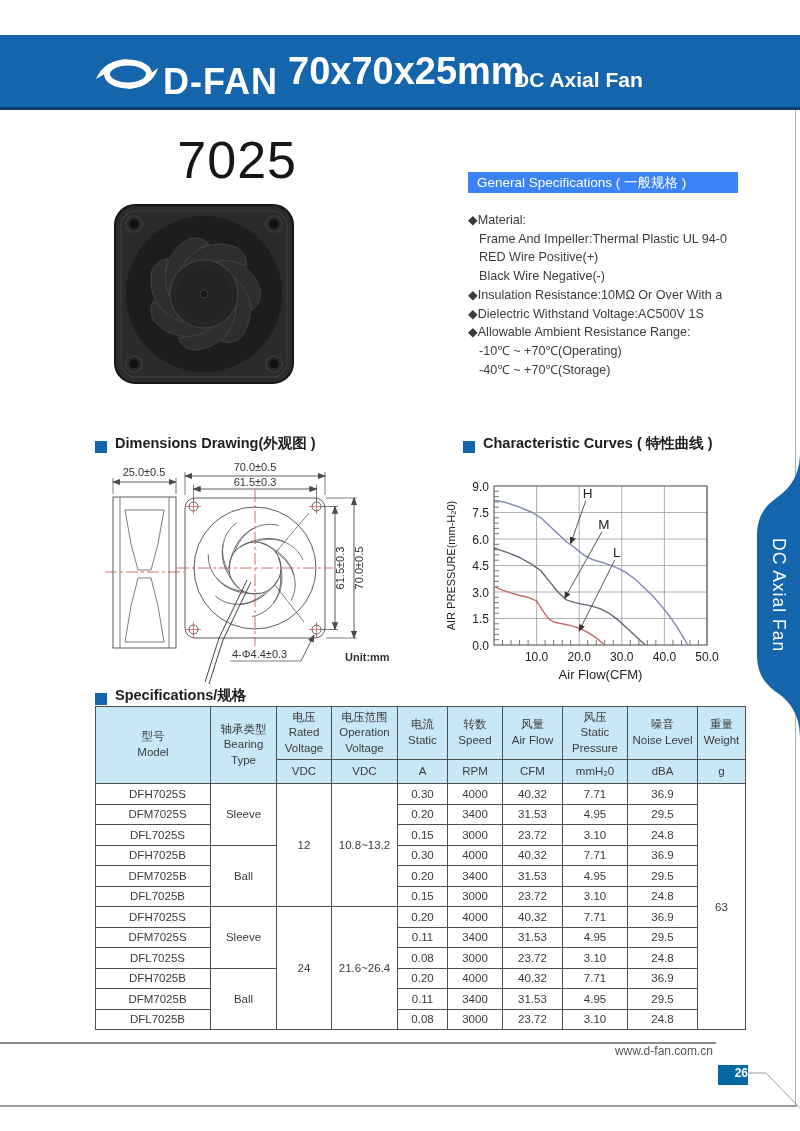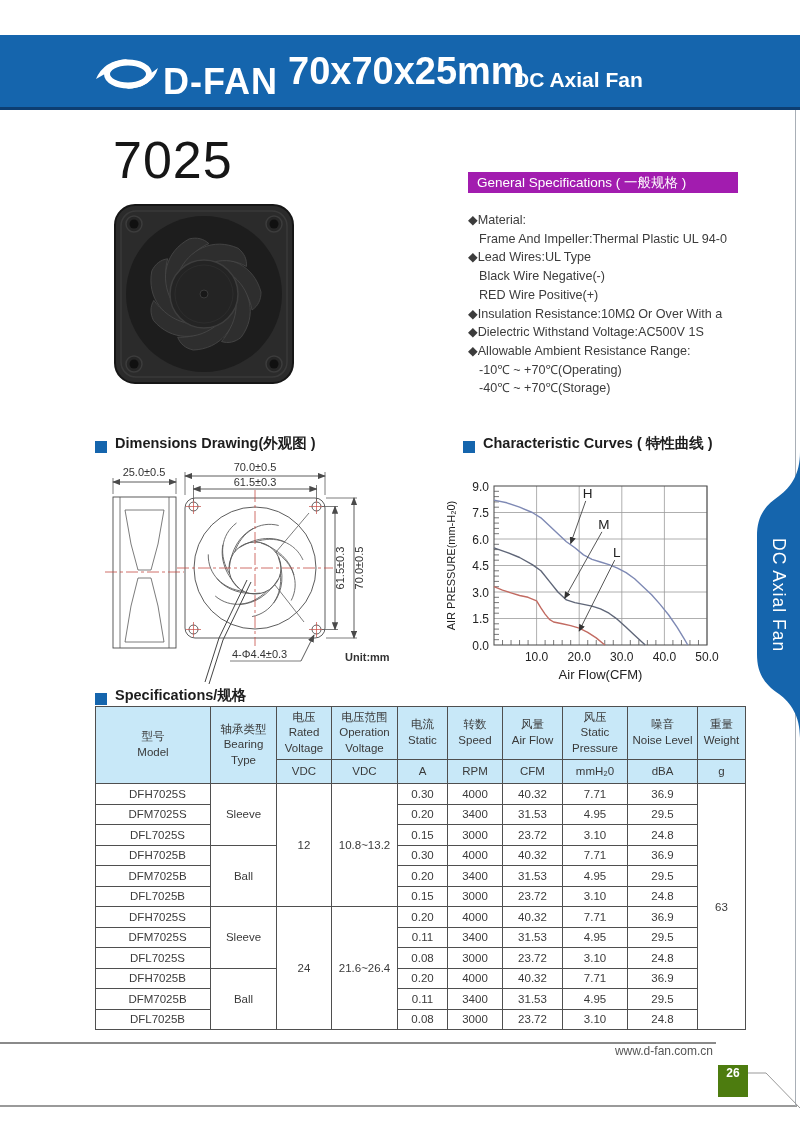--- a/index.html
+++ b/index.html
@@ -6,24 +6,24 @@
   .page{position:relative;width:800px;height:1131px;background:#fff;overflow:hidden;
         font-family:"Liberation Sans",sans-serif;margin:0 auto}
   
   .topbar{position:absolute;left:0;top:35px;width:800px;height:72px;background:#1565ad}
   .topbar-underline{position:absolute;left:0;top:107px;width:800px;height:3px;background:#0d3e72}
   .logo-svg{position:absolute;left:94px;top:54px}
   .brand{position:absolute;left:163px;top:61px;color:#fff;font-size:36px;font-weight:bold;letter-spacing:1px}
   .hdr-title{position:absolute;left:288px;top:50px;color:#fff;font-size:38px;font-weight:bold}
   .hdr-sub{position:absolute;left:514px;top:68px;color:#fff;font-size:21px;font-weight:bold}
   
-  .model-no{position:absolute;left:113px;top:130px;width:184px;text-align:left;font-size:52px;color:#161616;letter-spacing:1px}
+  .model-no{position:absolute;left:113px;top:130px;width:184px;text-align:right;font-size:52px;color:#161616;letter-spacing:1px}
   .fan-svg{position:absolute;left:112px;top:202px}
   
-  .gs-bar{position:absolute;left:468px;top:172px;width:261px;height:21px;background:#a21caf;
+  .gs-bar{position:absolute;left:468px;top:172px;width:261px;height:21px;background:#3b82f6;
           color:#fff;font-size:13.5px;line-height:21px;padding-left:9px}
   .gs-list{position:absolute;left:468px;top:211px;width:310px}
   .gs-line{font-size:12.6px;color:#3c3c3c;line-height:18.7px;white-space:nowrap}
   .gs-line.indent{padding-left:11px}
   
   .sec-title{position:absolute;display:flex;align-items:flex-end;gap:8px;font-size:14.5px;font-weight:bold;color:#1d1d1d}
   .sec-title .sq{width:12px;height:12px;background:#1565ad;flex:0 0 auto}
   .dims-title{left:95px;top:434px}
   .curves-title{left:463px;top:434px}
   .table-title{left:95px;top:686px}
@@ -36,22 +36,22 @@
   table.spec thead th{background:#c8e8f8;font-weight:normal;line-height:1.35}
   table.spec thead tr.t1 th{height:52px}
   table.spec thead tr.t2 th{height:23px}
   table.spec tbody td{height:19.5px}
   table.spec td.model{text-align:center;padding-left:9px}
   
   .rule1{position:absolute;left:0;top:1042px;width:716px;height:2px;background:#8a8a8a}
   .rule2{position:absolute;left:0;top:1105px;width:797px;height:2px;background:#9a9a9a}
   .vline{position:absolute;left:795px;top:110px;width:1px;height:996px;background:#a9afb6}
   .site{position:absolute;top:1044px;left:520px;width:193px;text-align:right;font-size:12px;color:#555}
-  .pagebox{position:absolute;left:718px;top:1065px;width:30px;height:32px;background:#4d7c0f;
-           color:#fff;font-size:12px;font-weight:bold;text-align:center;line-height:16px}
+  .pagebox{position:absolute;left:718px;top:1065px;width:30px;height:20px;background:#0369a1;
+           color:#fff;font-size:12px;font-weight:bold;text-align:right;line-height:16px}
   .corner-svg{position:absolute;left:740px;top:1064px}
   
   .tab-svg{position:absolute;left:750px;top:430px}
   .tab-label{position:absolute;left:757px;top:430px;width:43px;height:330px;display:flex;
              align-items:center;justify-content:center;writing-mode:vertical-rl;
              color:#fff;font-size:17.5px;letter-spacing:1px}
   
   .dln{stroke:#4a4a4a;stroke-width:0.9;fill:none}
   .thin{stroke:#5a5a5a;stroke-width:0.8;fill:none}
   .cl{stroke:#c44b44;stroke-width:0.8;fill:none;stroke-dasharray:12 3 3 3}
@@ -113,23 +113,22 @@
     <circle cx="22" cy="162" r="8" fill="#262626" stroke="#3c3c3c" stroke-width="1.5"></circle>
       <circle cx="22" cy="162" r="4.5" fill="#101010"></circle>
     <circle cx="162" cy="162" r="8" fill="#262626" stroke="#3c3c3c" stroke-width="1.5"></circle>
       <circle cx="162" cy="162" r="4.5" fill="#101010"></circle>
   </svg>
 
   <div class="gs-bar">General Specifications ( 一般规格 )</div>
   <div class="gs-list" id="gs-list">
       <div class="gs-line">◆Material:</div>
       <div class="gs-line indent">Frame And Impeller:Thermal Plastic UL 94-0</div>
-      <div class="gs-line">◆Lead Wires:UL Type</div>
+      <div class="gs-line indent">RED Wire Positive(+)</div>
       <div class="gs-line indent">Black Wire Negative(-)</div>
-      <div class="gs-line indent">RED Wire Positive(+)</div>
       <div class="gs-line">◆Insulation Resistance:10MΩ Or Over With a</div>
       <div class="gs-line">◆Dielectric Withstand Voltage:AC500V 1S</div>
       <div class="gs-line">◆Allowable Ambient Resistance Range:</div>
       <div class="gs-line indent">-10℃ ~ +70℃(Operating)</div>
       <div class="gs-line indent">-40℃ ~ +70℃(Storage)</div>
     </div>
 
   <div class="sec-title dims-title">
     <span class="sq"></span>
     <span>Dimensions Drawing(外观图 )</span>

